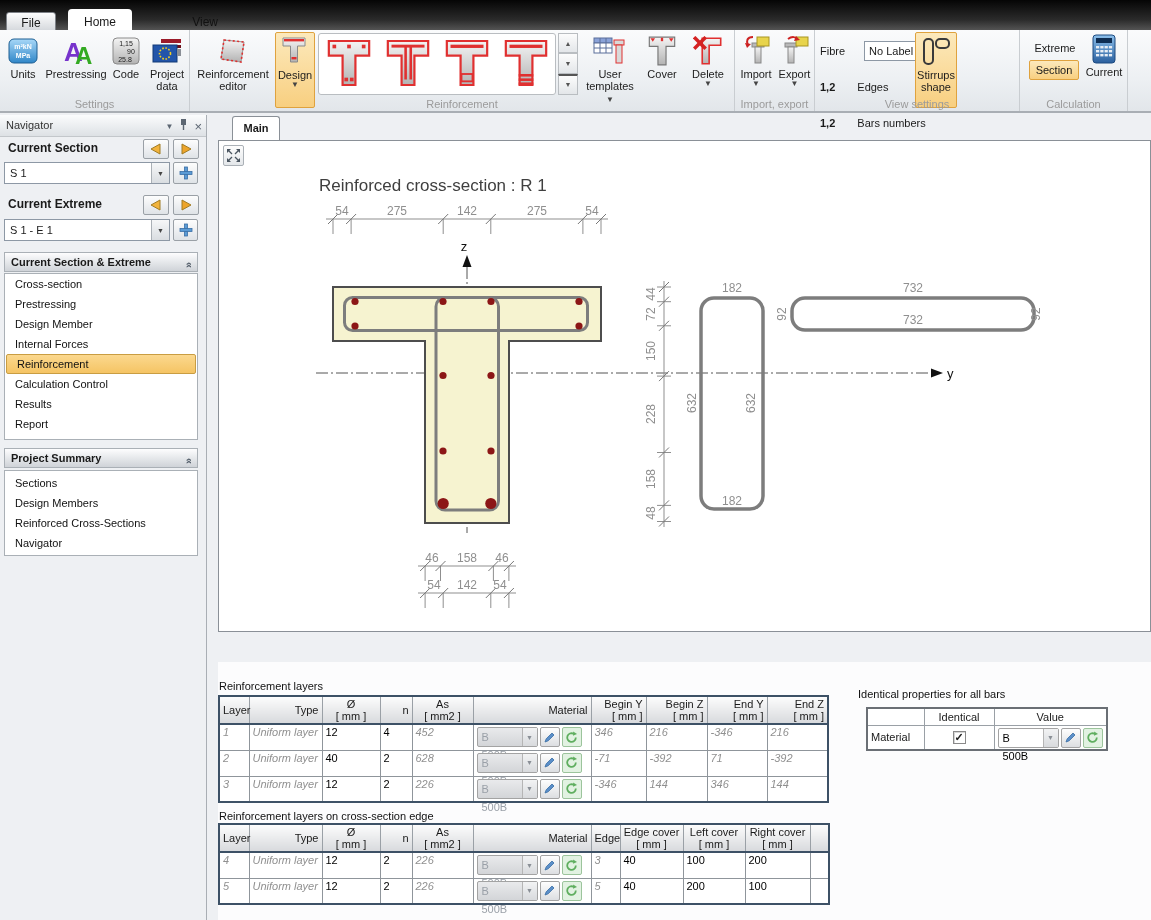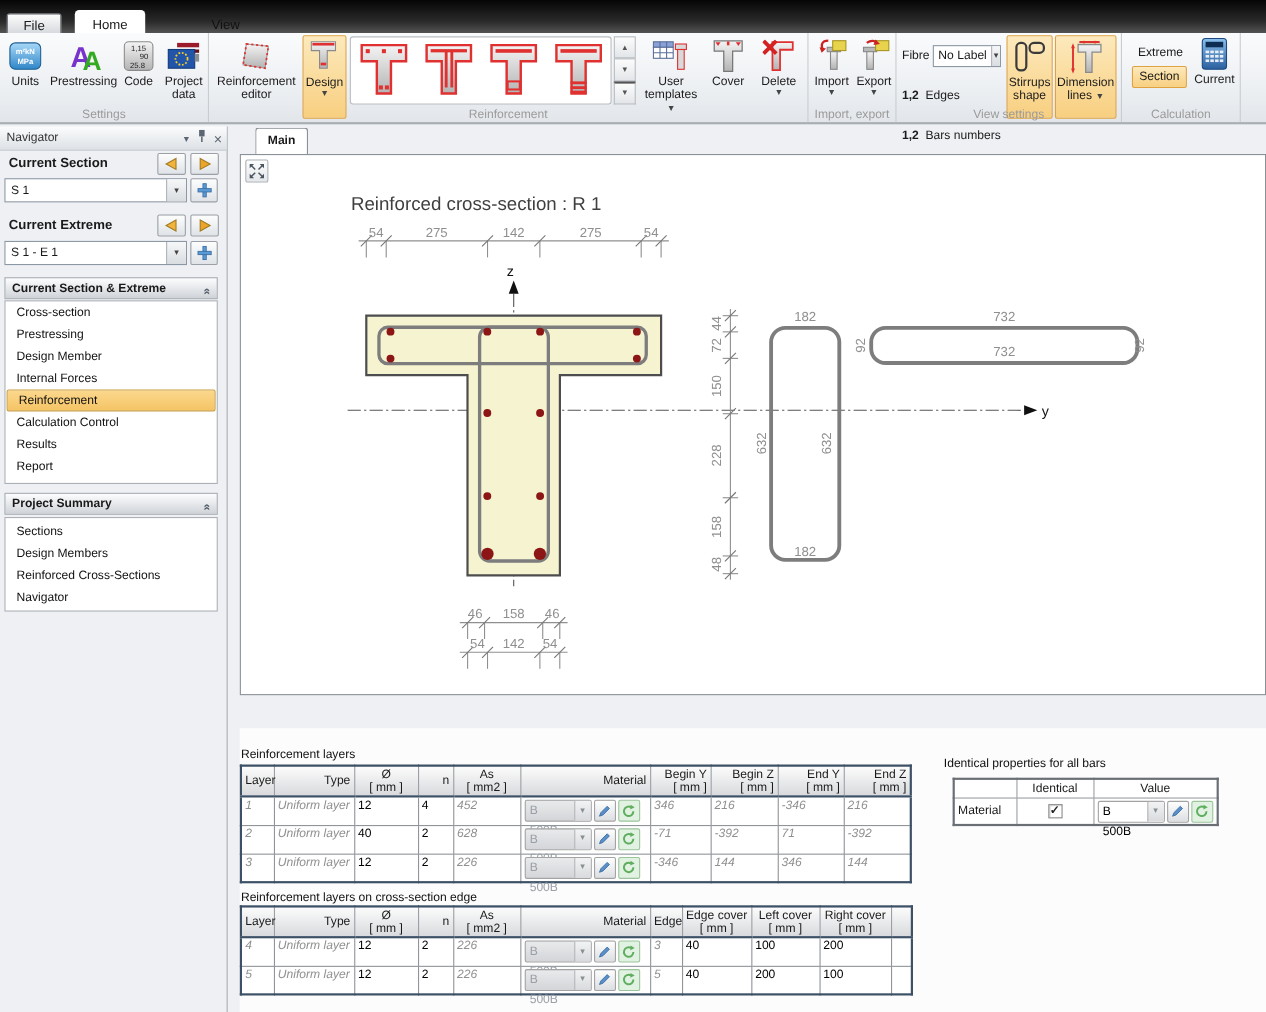--- a/index.html
+++ b/index.html
@@ -24,21 +24,21 @@
     color:#1c1c1c; font-size:11px; line-height:12px; border-radius:2px; padding-top:2px; }
   .rbtn .ric { height:34px; display:flex; align-items:center; justify-content:center; }
   .orange { background:linear-gradient(#fce9bc,#f8cf80); border:1px solid #dfa23e; }
   .dropcaret { font-size:8px; color:#444; line-height:8px; }
   .gallery { position:absolute; left:128px; top:3px; width:238px; height:62px; background:#fff;
     border:1px solid #b9bdc1; border-radius:3px; display:flex; align-items:center; justify-content:space-around; }
   .garrows { position:absolute; left:368px; top:3px; width:20px; height:62px; display:flex; flex-direction:column; }
   .garrows div { flex:1; border:1px solid #b9bdc1; background:linear-gradient(#fcfcfc,#e3e6e9);
     font-size:7px; color:#555; text-align:center; display:flex; align-items:center; justify-content:center; }
   .vs-left { position:absolute; left:5px; top:3px; width:92px; }
-  .vs-row { height:36px; display:flex; align-items:center; gap:3px; white-space:nowrap; }
+  .vs-row { height:36px; display:flex; align-items:center; gap:19px; white-space:nowrap; }
   .combo { display:flex; height:20px; border:1px solid #8d98a5; background:#fff; }
   .combo .ctxt { padding:0 4px; line-height:18px; }
   .combo .carr { width:16px; background:linear-gradient(#f6f7f8,#d9dde1); border-left:1px solid #aab0b6;
     font-size:7px; color:#444; display:flex; align-items:center; justify-content:center; }
   .b12 { font-weight:bold; margin-right:3px; }
 
   
   .navigator { position:absolute; left:0; top:115px; width:207px; height:805px; background:#eef0f3;
     border-right:1px solid #a9aeb4; }
   .nav-titlebar { position:absolute; left:0; top:0; width:206px; height:22px;
@@ -332,35 +332,20 @@
     <div class="rbtn orange" style="left:100px;width:42px;height:76px">
       <span class="ric">
         <svg width="30" height="30">
             <rect x="3" y="2" width="9" height="25" rx="4" fill="none" stroke="#3a3a3a" stroke-width="2"></rect>
           <rect x="15" y="2" width="13" height="9" rx="4" fill="none" stroke="#3a3a3a" stroke-width="2"></rect>
           </svg>
       </span>
         <span>Stirrups</span>
       <span>shape</span>
     </div>
-    <div class="rbtn orange" style="left:144px;width:56px;height:76px">
-      <span class="ric">
-        <svg width="30" height="30" viewBox="0 0 26 26">
-            <path d="M7 3 H25 V9 H18 V25 H13 V9 H7 Z" fill="url(#gGray)" stroke="#8a8a8a"></path>
-          <line x1="8" y1="1" x2="24" y2="1" stroke="#e03030" stroke-width="1.5"></line>
-          <line x1="3" y1="4" x2="3" y2="24" stroke="#e03030" stroke-width="1.5"></line>
-          <path d="M3 2 L1.5 6 L4.5 6 Z" fill="#e03030"></path>
-            <path d="M3 26 L1.5 22 L4.5 22 Z" fill="#e03030"></path>
-          <path d="M9 1 L12 -0.5 L12 2.5 Z" fill="#e03030"></path>
-            <path d="M23 1 L20 -0.5 L20 2.5 Z" fill="#e03030"></path>
-          </svg>
-      </span>
-        <span>Dimension</span>
-      <span><span>lines</span> <span class="dropcaret">▼</span></span>
-    </div>
     <div class="rglabel">View settings</div>
   </div>
 
   <div class="rgroup" style="left:1020px;width:108px">
     <div style="position:absolute;left:10px;top:12px;width:50px;text-align:center">Extreme</div>
     <div class="orange" style="position:absolute;left:9px;top:30px;width:50px;height:20px;text-align:center;line-height:18px;border-radius:2px">Section</div>
     <div class="rbtn" style="left:62px;top:0;width:44px">
       <span class="ric">
         <svg width="26" height="30">
             <rect x="2" y="1" width="22" height="28" rx="3" fill="url(#gCalc)" stroke="#1c4a80"></rect>

